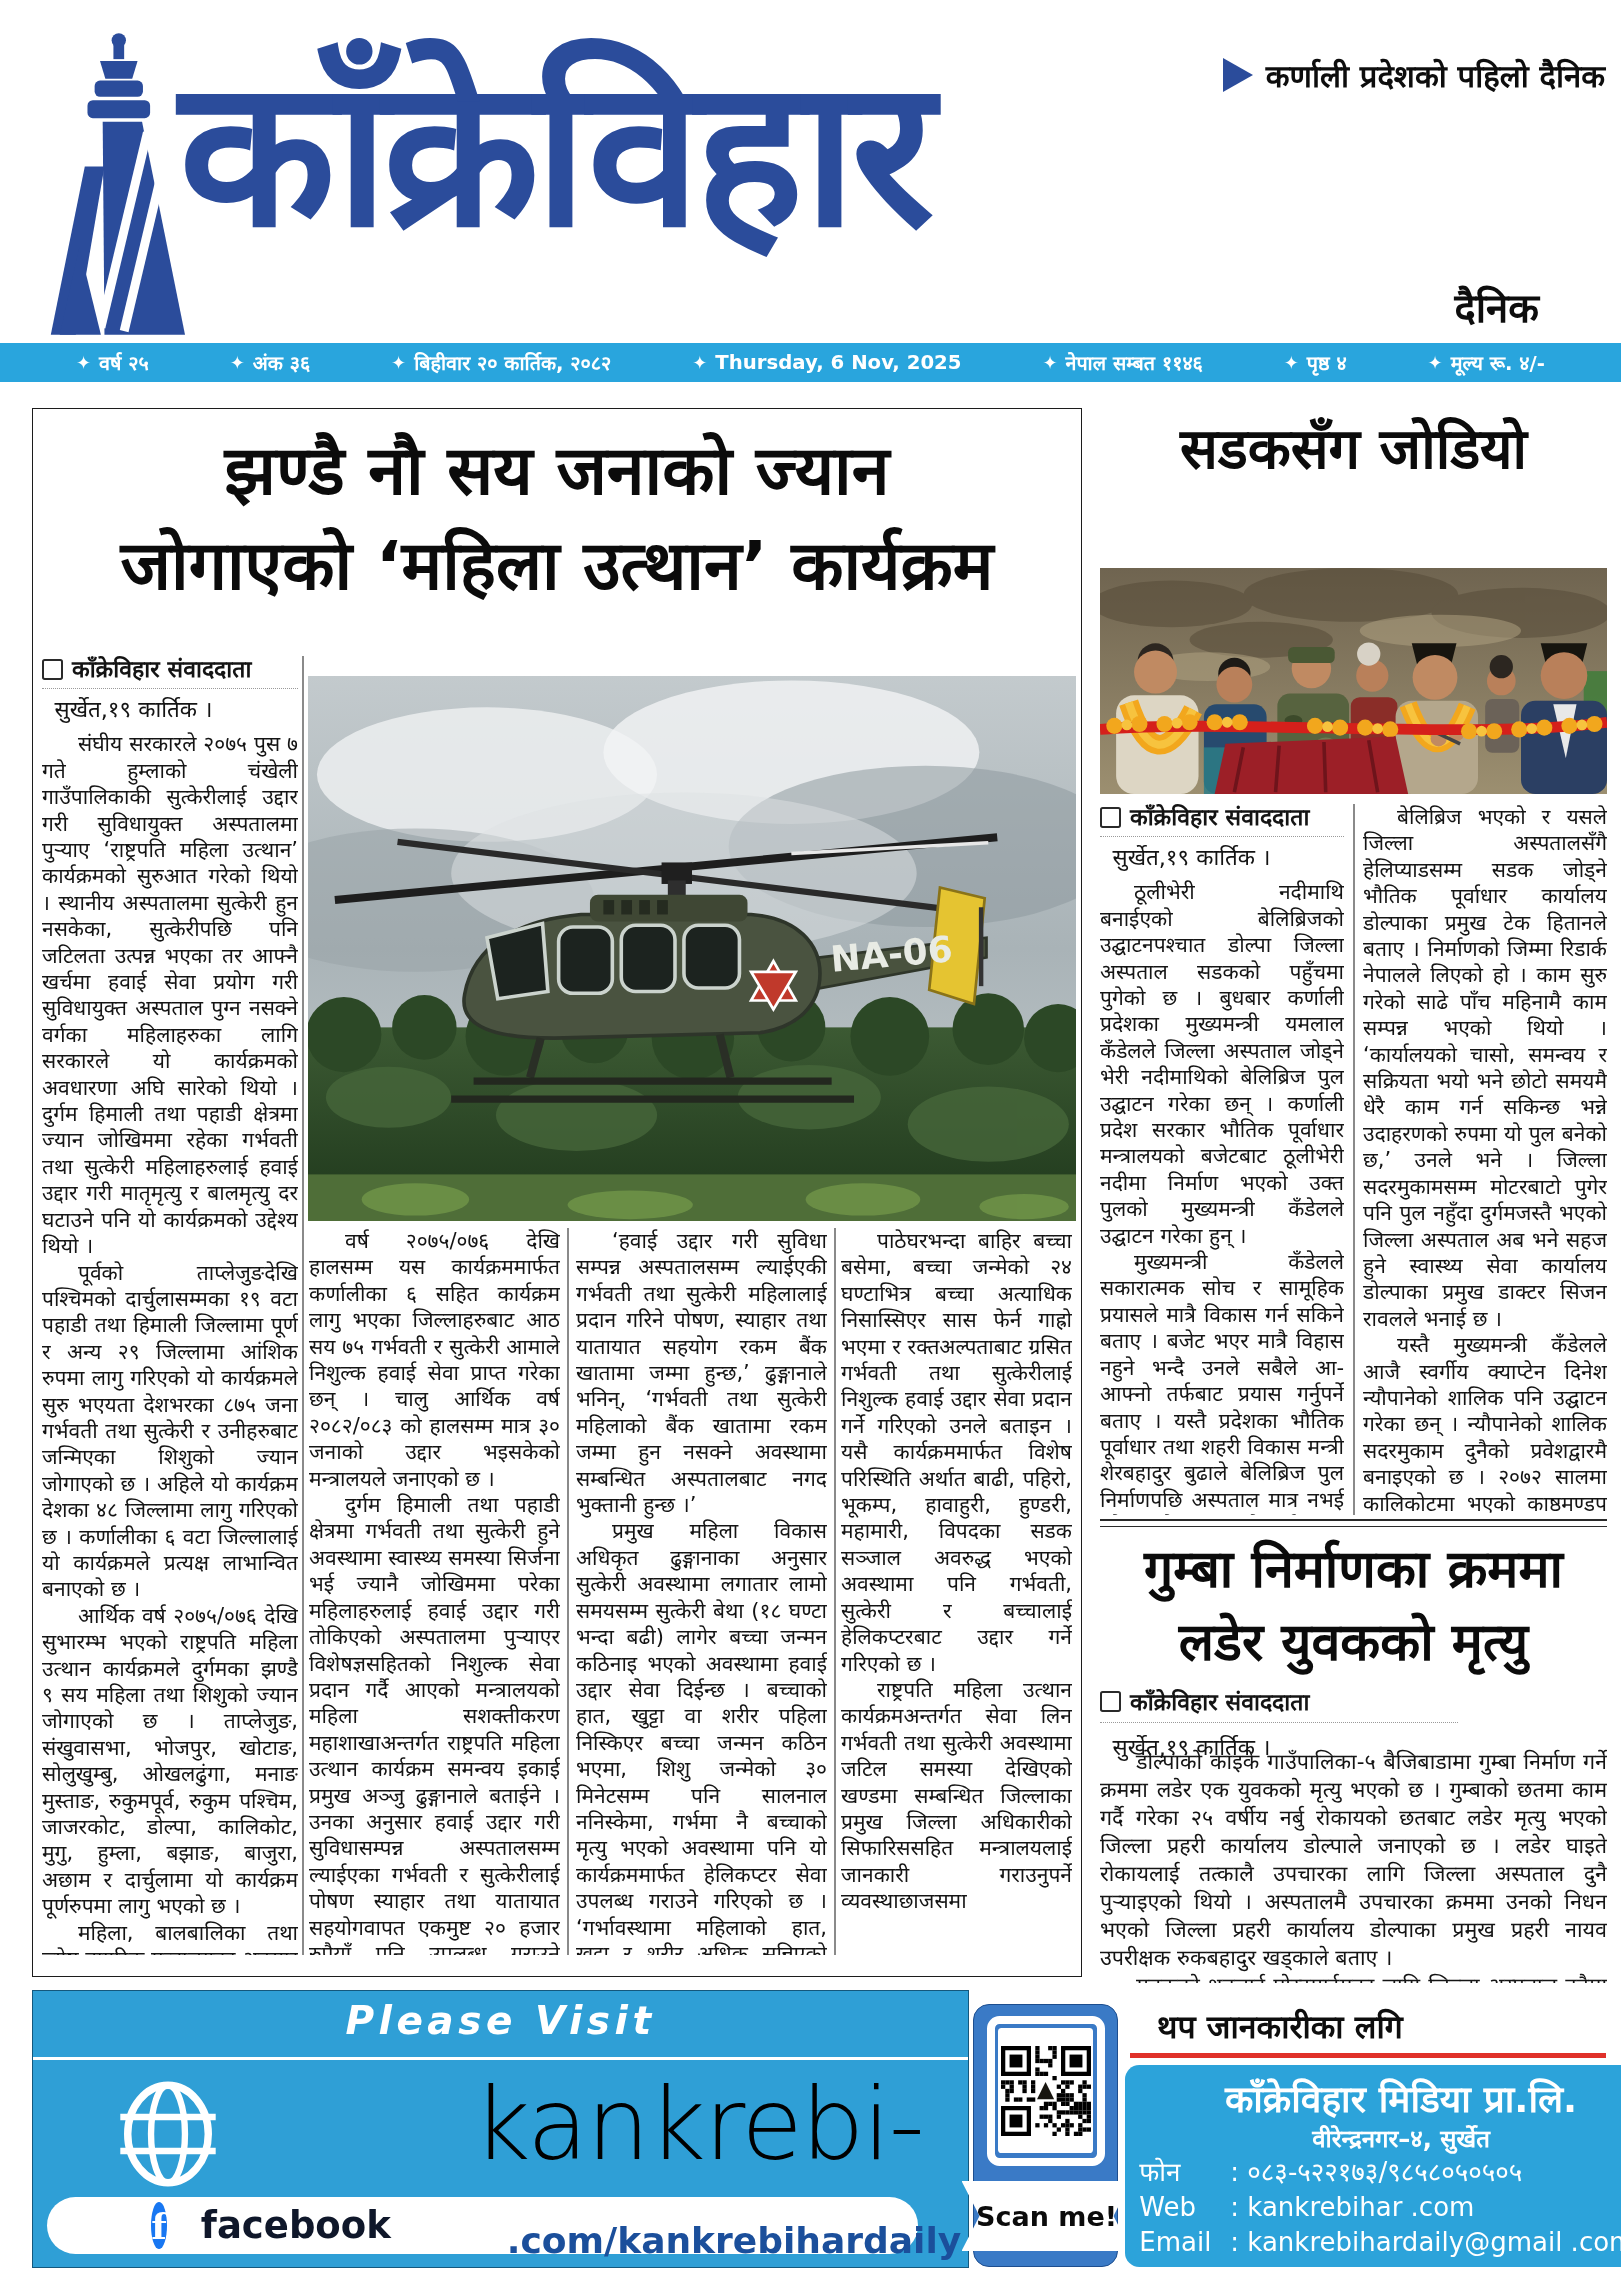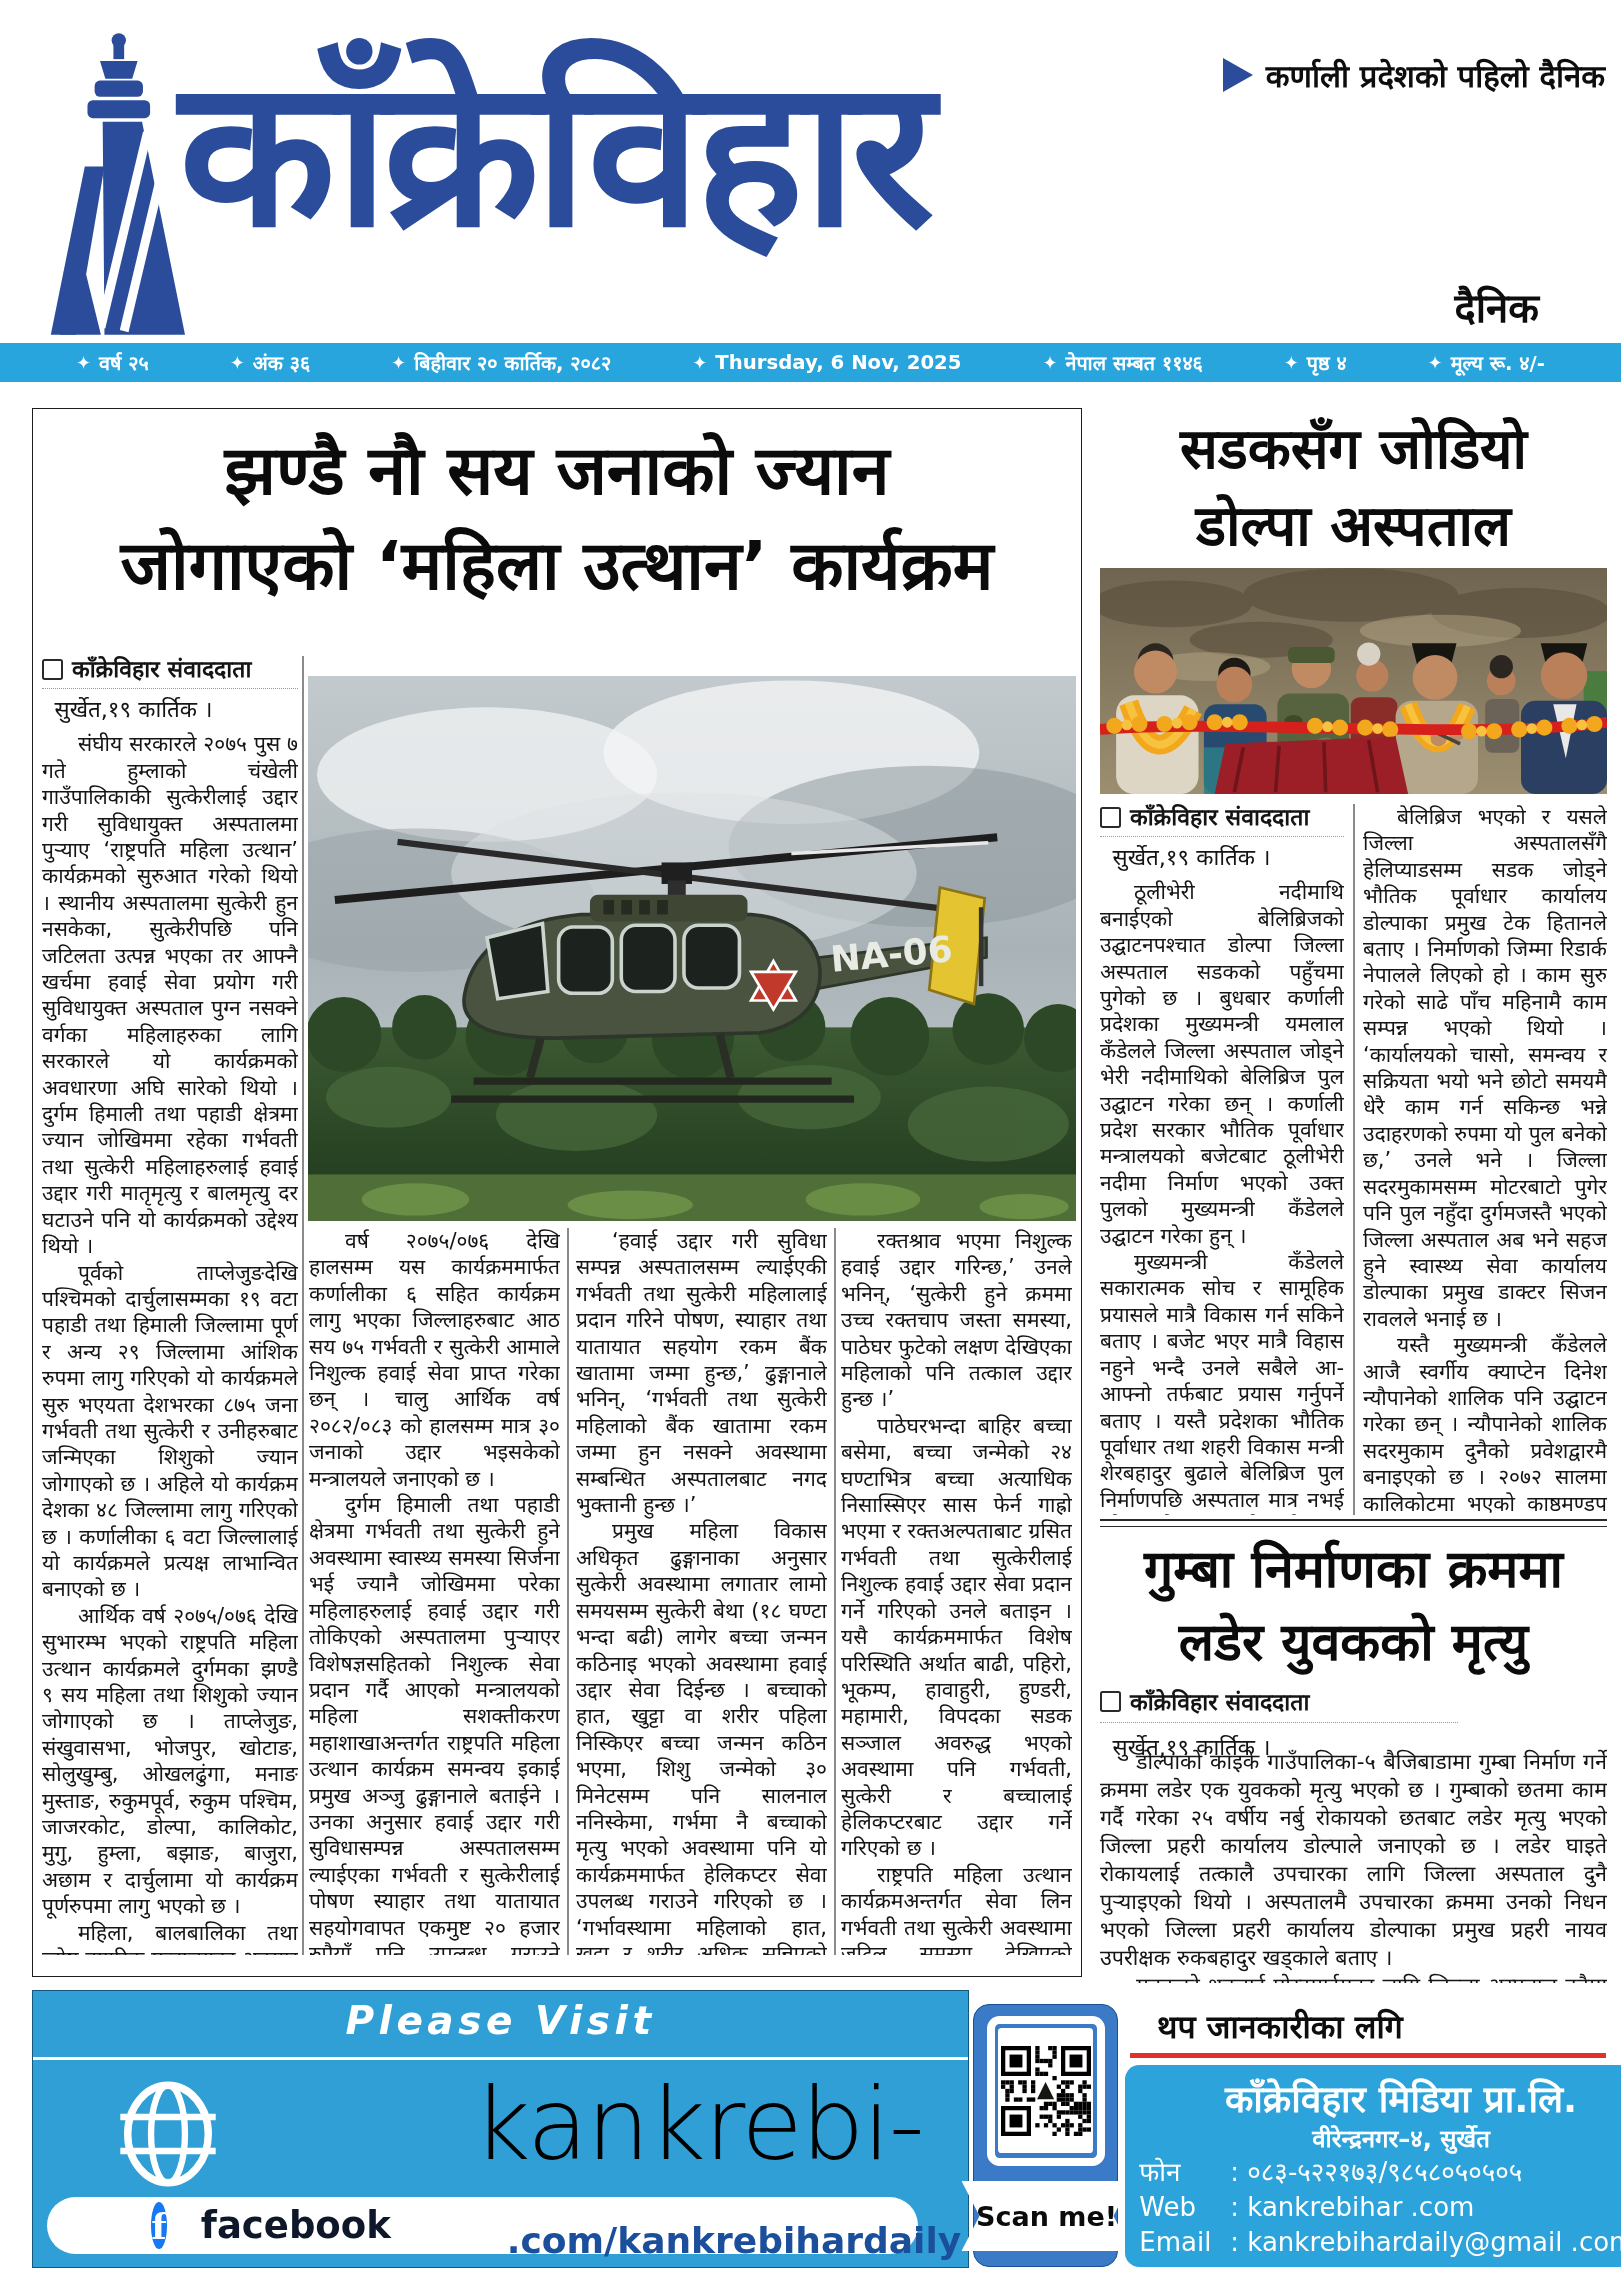--- a/index.html
+++ b/index.html
@@ -256,31 +256,29 @@
     <div class="ncol col2">
         <p>वर्ष २०७५/०७६ देखि हालसम्म यस कार्यक्रममार्फत कर्णालीका ६ सहित कार्यक्रम लागु भएका जिल्लाहरुबाट आठ सय ७५ गर्भवती र सुत्केरी आमाले निशुल्क हवाई सेवा प्राप्त गरेका छन् । चालु आर्थिक वर्ष २०८२/०८३ को हालसम्म मात्र ३० जनाको उद्दार भइसकेको मन्त्रालयले जनाएको छ ।</p>
         <p>दुर्गम हिमाली तथा पहाडी क्षेत्रमा गर्भवती तथा सुत्केरी हुने अवस्थामा स्वास्थ्य समस्या सिर्जना भई ज्यानै जोखिममा परेका महिलाहरुलाई हवाई उद्दार गरी तोकिएको अस्पतालमा पुऱ्याएर विशेषज्ञसहितको निशुल्क सेवा प्रदान गर्दै आएको मन्त्रालयको महिला सशक्तीकरण महाशाखाअन्तर्गत राष्ट्रपति महिला उत्थान कार्यक्रम समन्वय इकाई प्रमुख अञ्जु ढुङ्गानाले बताईने । उनका अनुसार हवाई उद्दार गरी सुविधासम्पन्न अस्पतालसम्म ल्याईएका गर्भवती र सुत्केरीलाई पोषण स्याहार तथा यातायात सहयोगवापत एकमुष्ट २० हजार रुपैयाँ पनि उपलब्ध गराउने गरिएको छ ।</p>
       </div>
     <div class="ncol col3">
         <p>‘हवाई उद्दार गरी सुविधा सम्पन्न अस्पतालसम्म ल्याईएकी गर्भवती तथा सुत्केरी महिलालाई प्रदान गरिने पोषण, स्याहार तथा यातायात सहयोग रकम बैंक खातामा जम्मा हुन्छ,’ ढुङ्गानाले भनिन्, ‘गर्भवती तथा सुत्केरी महिलाको बैंक खातामा रकम जम्मा हुन नसक्ने अवस्थामा सम्बन्धित अस्पतालबाट नगद भुक्तानी हुन्छ ।’</p>
         <p>प्रमुख महिला विकास अधिकृत ढुङ्गानाका अनुसार सुत्केरी अवस्थामा लगातार लामो समयसम्म सुत्केरी बेथा (१८ घण्टा भन्दा बढी) लागेर बच्चा जन्मन कठिनाइ भएको अवस्थामा हवाई उद्दार सेवा दिईन्छ । बच्चाको हात, खुट्टा वा शरीर पहिला निस्किएर बच्चा जन्मन कठिन भएमा, शिशु जन्मेको ३० मिनेटसम्म पनि सालनाल ननिस्केमा, गर्भमा नै बच्चाको मृत्यु भएको अवस्थामा पनि यो कार्यक्रममार्फत हेलिकप्टर सेवा उपलब्ध गराउने गरिएको छ । ‘गर्भावस्थामा महिलाको हात, खुट्टा र शरीर अधिक सुन्निएको अवस्थामा, प्रसुतिपछिको अवस्थामा अधिक</p>
       </div>
     <div class="ncol col4">
       <div>
-          <p>रक्तश्राव भएमा निशुल्क हवाई उद्दार गरिन्छ,’ उनले भनिन्, ‘सुत्केरी हुने क्रममा उच्च रक्तचाप जस्ता समस्या, पाठेघर फुटेको लक्षण देखिएका महिलाको पनि तत्काल उद्दार हुन्छ ।’</p>
           <p>पाठेघरभन्दा बाहिर बच्चा बसेमा, बच्चा जन्मेको २४ घण्टाभित्र बच्चा अत्याधिक निसास्सिएर सास फेर्न गाह्रो भएमा र रक्तअल्पताबाट ग्रसित गर्भवती तथा सुत्केरीलाई निशुल्क हवाई उद्दार सेवा प्रदान गर्ने गरिएको उनले बताइन । यसै कार्यक्रममार्फत विशेष परिस्थिति अर्थात बाढी, पहिरो, भूकम्प, हावाहुरी, हुण्डरी, महामारी, विपदका सडक सञ्जाल अवरुद्ध भएको अवस्थामा पनि गर्भवती, सुत्केरी र बच्चालाई हेलिकप्टरबाट उद्दार गर्ने गरिएको छ ।</p>
           <p>राष्ट्रपति महिला उत्थान कार्यक्रमअन्तर्गत सेवा लिन गर्भवती तथा सुत्केरी अवस्थामा जटिल समस्या देखिएको खण्डमा सम्बन्धित जिल्लाका प्रमुख जिल्ला अधिकारीको सिफारिससहित मन्त्रालयलाई जानकारी गराउनुपर्ने व्यवस्थाछाजसमा</p>
         </div>
 
     </div>
   </div>
 
   <div class="road-headline">
     <div>सडकसँग जोडियो</div>
-    <div>डोल्पा अस्पताल</div>
   </div>
 
   <svg class="road-photo" viewBox="0 0 566 252" preserveAspectRatio="none">
     <defs>
       <linearGradient id="rock" x1="0" y1="0" x2="0" y2="1">
         <stop offset="0" stop-color="#6f6450"></stop>
           <stop offset="1" stop-color="#9c8f70"></stop>
       </linearGradient>
     </defs>
     <rect width="566" height="252" fill="url(#rock)"></rect>

